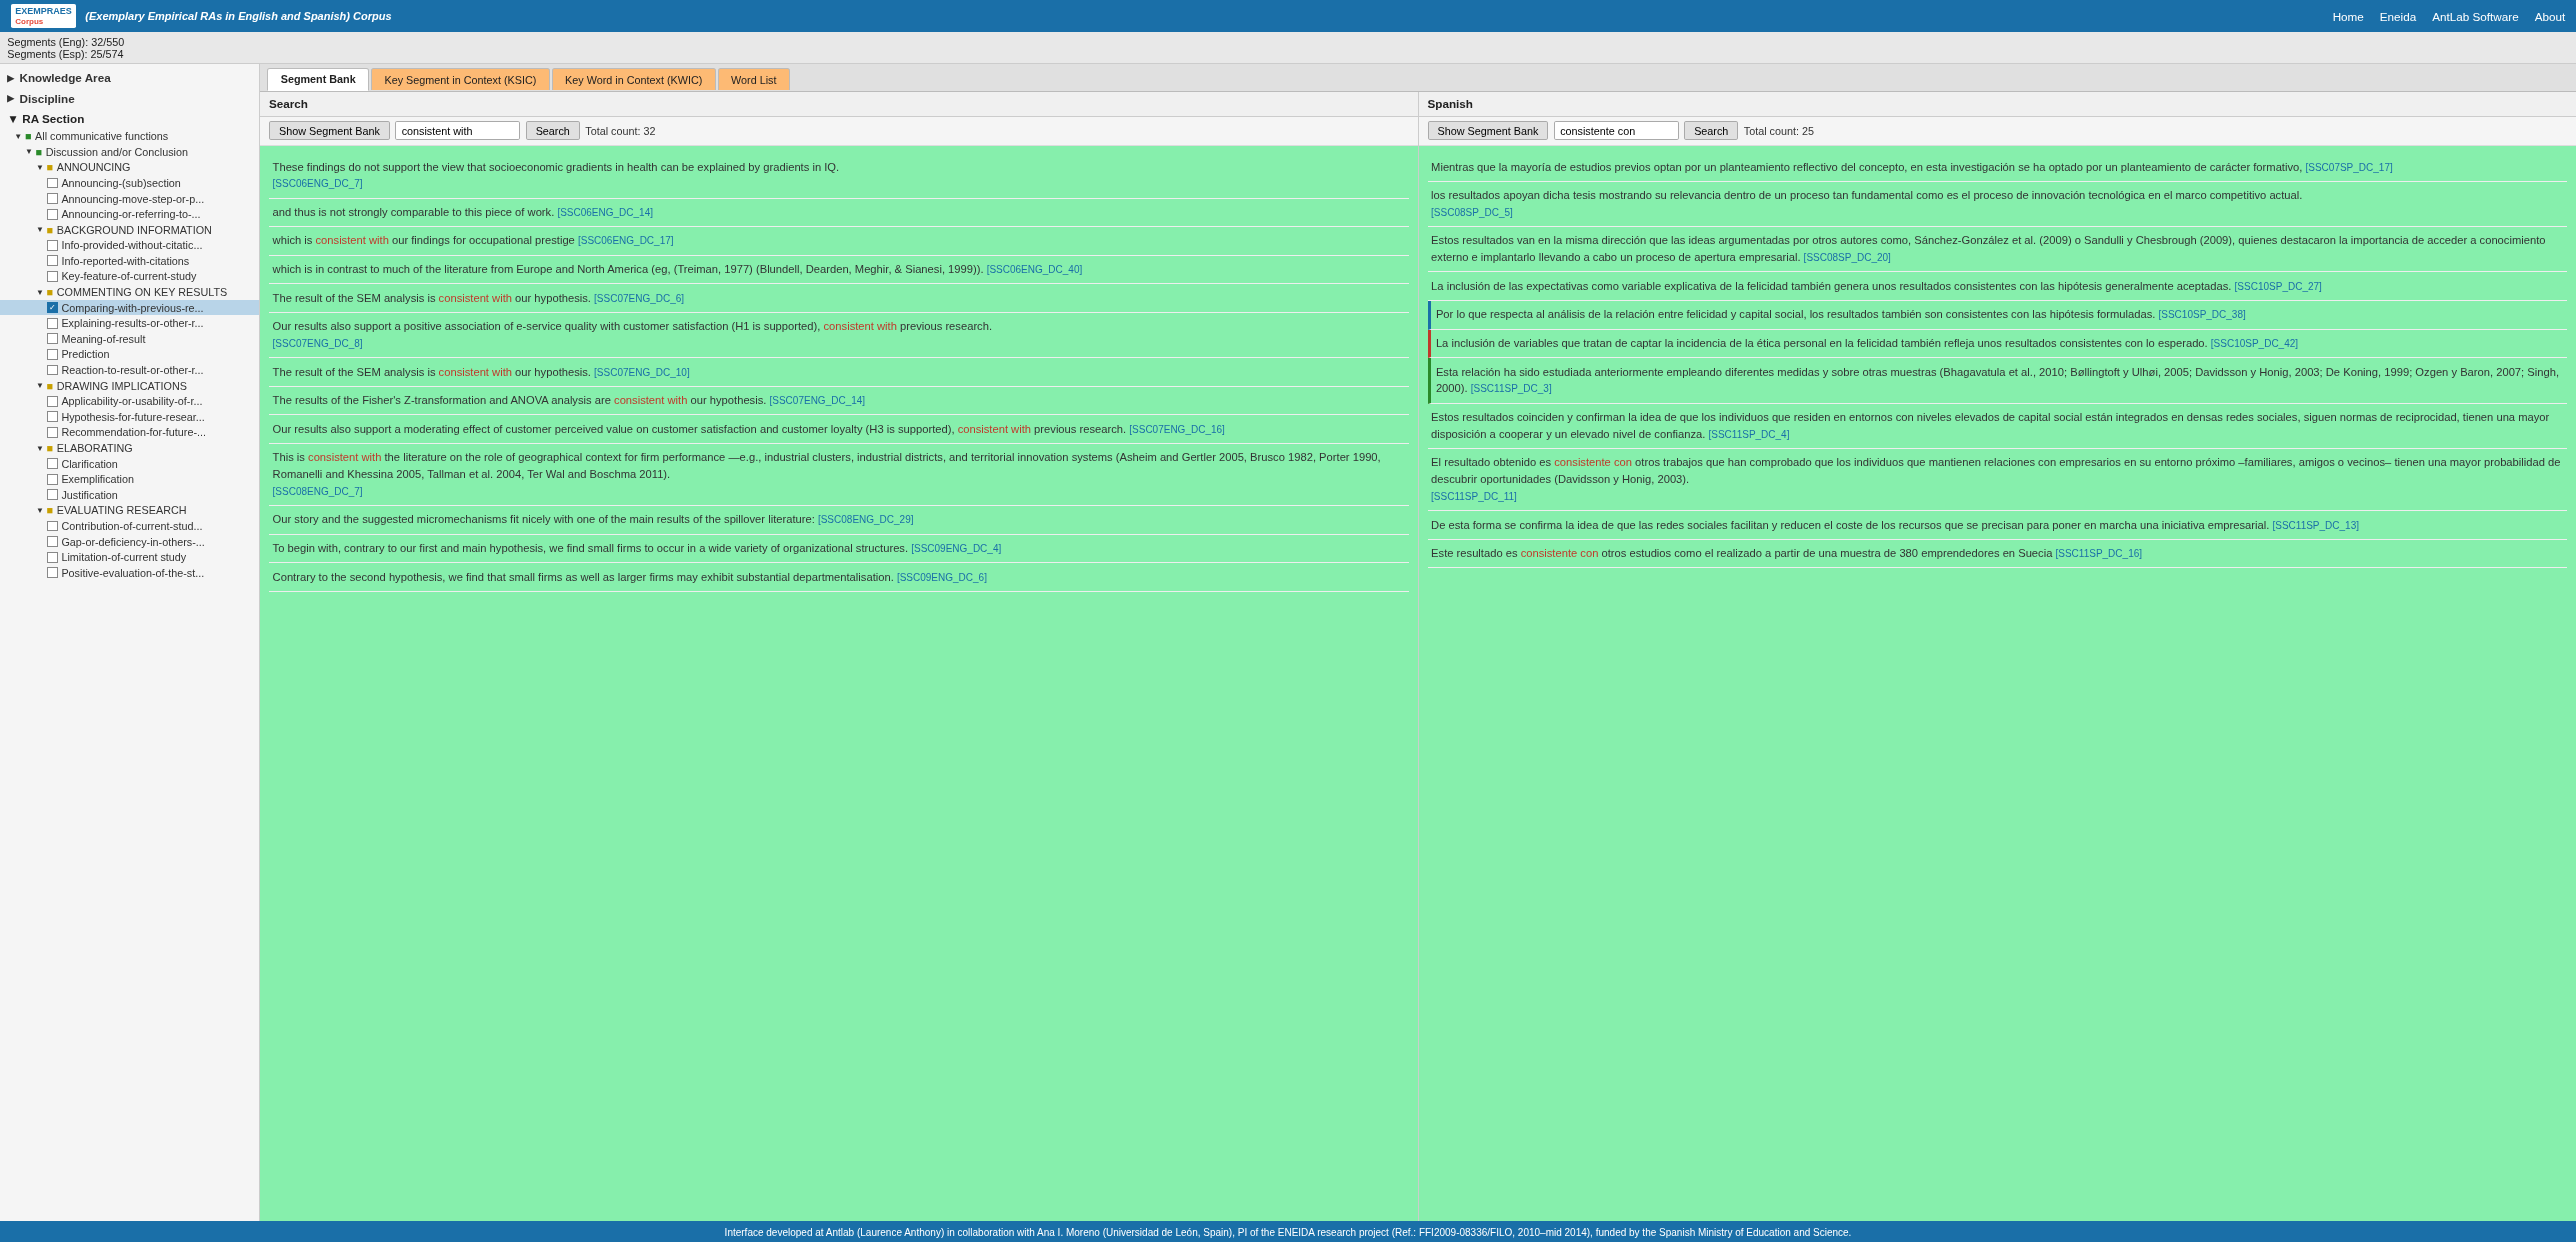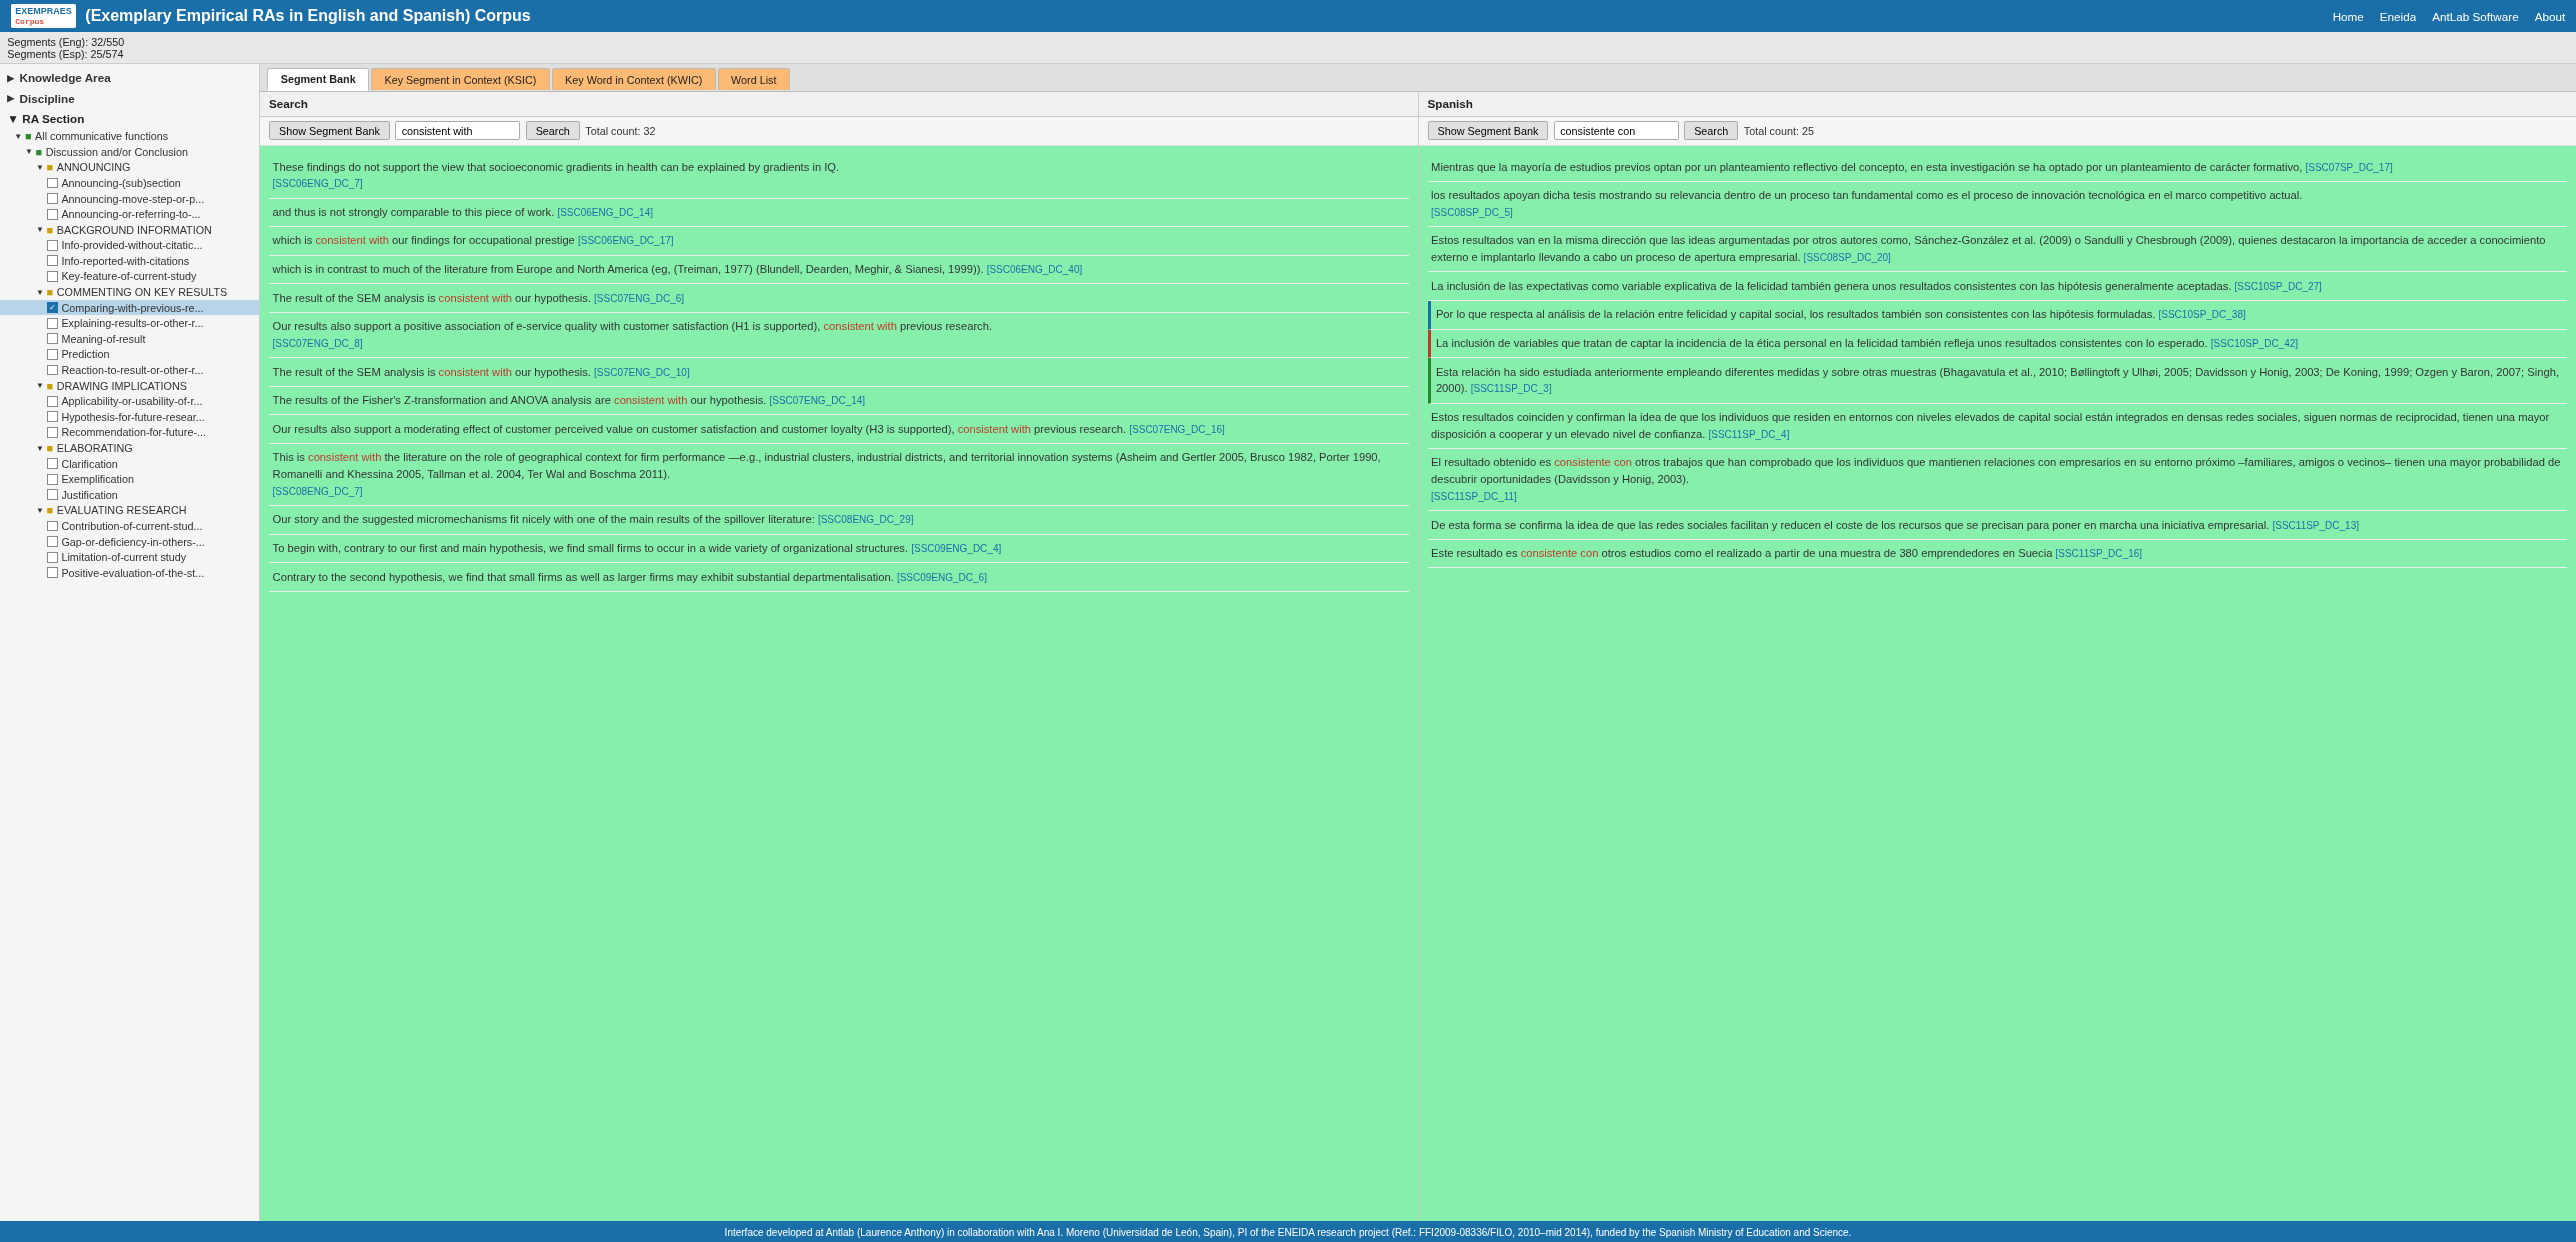--- a/index.html
+++ b/index.html
@@ -19,25 +19,26 @@
       color: #1a6fa8;
       font-size: 9px;
       font-weight: bold;
       padding: 1.8px 4.5px;
       margin-right: 9px;
       display: flex;
       flex-direction: column;
       line-height: 1.2;
       border-radius: 1.8px;
     }
-    #header-logo .corp { color: #e74c3c; font-size: 8px; font-family: Liberation Mono, monospace; }
+    #header-logo .corp { color: #e74c3c; font-size: 8px; }
     #header-title {
-      font-size: 16px;
+      font-size: 11px;
       font-weight: bold;
       flex: 1;
+      font-style: italic;
     }
     #header-nav {
       display: flex;
       gap: 16px;
       font-size: 11.7px;
     }
     #header-nav span { cursor: pointer; color: white; }
 
     
     #subheader {

